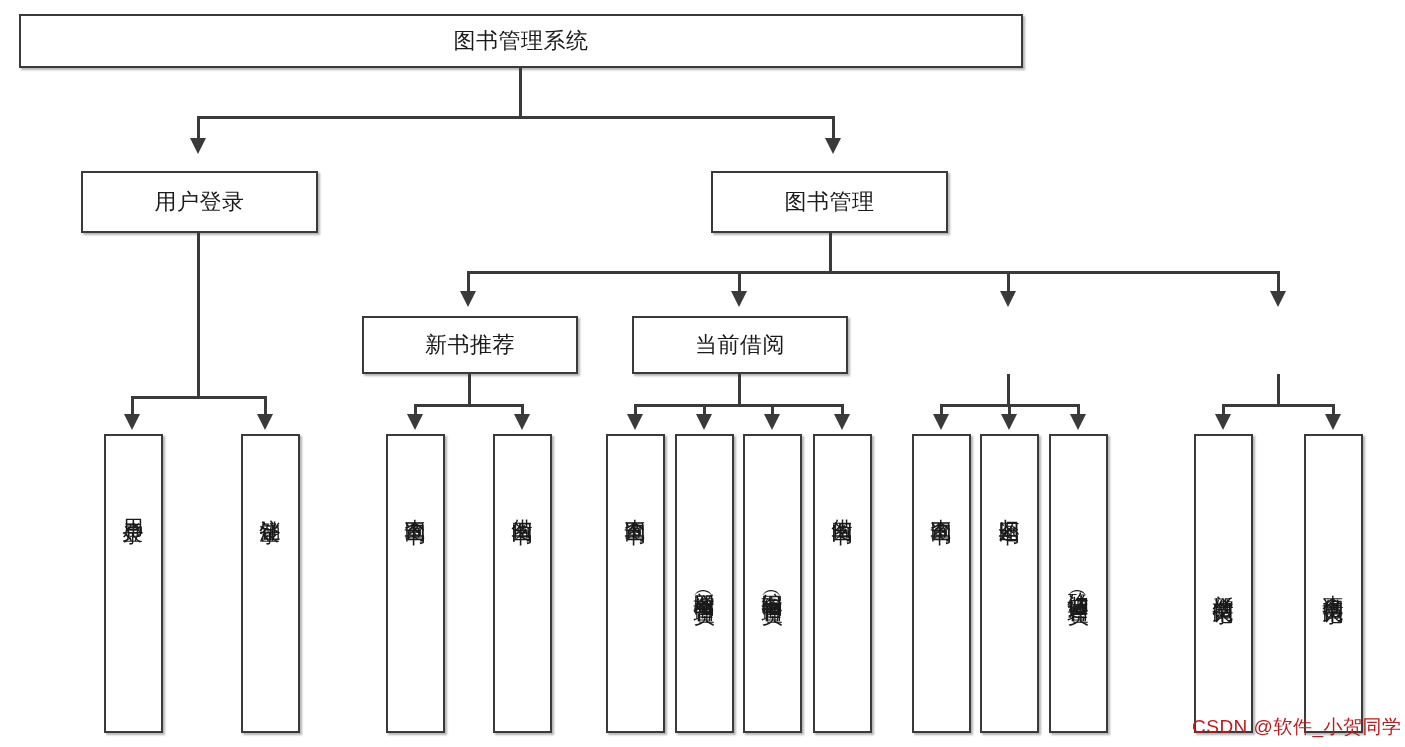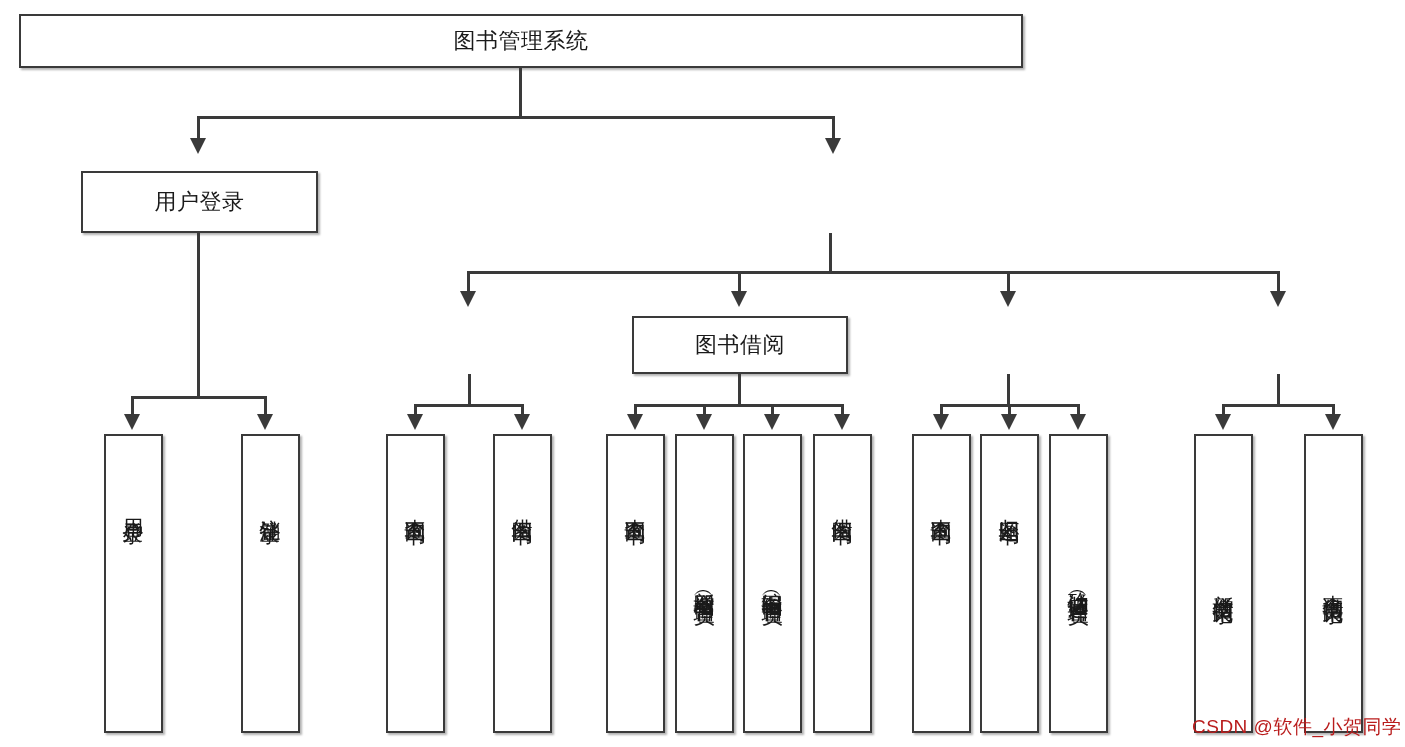--- a/index.html
+++ b/index.html
@@ -94,20 +94,23 @@
 
   <div class="ln v" style="left:197px; top:116px; width:3px; height:24px;"></div>
   <div class="arrow" style="left:190px; top:138px;"></div>
   <div class="ln v" style="left:832px; top:116px; width:3px; height:24px;"></div>
   <div class="arrow" style="left:825px; top:138px;"></div>
 
   <div class="node" style="left:81px; top:171px; width:237px; height:62px;">
     <span class="label">用户登录</span>
   </div>
 
+  <div class="node" style="left:711px; top:171px; width:237px; height:62px;">
+    <span class="label">图书管理</span>
+  </div>
 
   <div class="ln v" style="left:197px; top:233px; width:3px; height:164px;"></div>
   <div class="ln h" style="left:131px; top:396px; width:136px; height:3px;"></div>
   <div class="ln v" style="left:131px; top:396px; width:3px; height:20px;"></div>
   <div class="arrow" style="left:124px; top:414px;"></div>
   <div class="ln v" style="left:264px; top:396px; width:3px; height:20px;"></div>
   <div class="arrow" style="left:257px; top:414px;"></div>
 
   <div class="node vertical" style="left:104px; top:434px; width:59px; height:299px;">
     <span class="label" style="margin-top:60px;">用户登录</span>
@@ -124,22 +127,25 @@
 
   <div class="ln v" style="left:738px; top:271px; width:3px; height:22px;"></div>
   <div class="arrow" style="left:731px; top:291px;"></div>
 
   <div class="ln v" style="left:1007px; top:271px; width:3px; height:22px;"></div>
   <div class="arrow" style="left:1000px; top:291px;"></div>
 
   <div class="ln v" style="left:1277px; top:271px; width:3px; height:22px;"></div>
   <div class="arrow" style="left:1270px; top:291px;"></div>
 
+  <div class="node" style="left:362px; top:316px; width:216px; height:58px;">
+    <span class="label">新书推荐</span>
+  </div>
   <div class="node" style="left:632px; top:316px; width:216px; height:58px;">
-    <span class="label">图书借阅</span>
+    <span class="label">当前借阅</span>
   </div>
 
   <div class="ln v" style="left:468px; top:374px; width:3px; height:31px;"></div>
   <div class="ln h" style="left:414px; top:404px; width:110px; height:3px;"></div>
   <div class="ln v" style="left:414px; top:404px; width:3px; height:14px;"></div>
   <div class="arrow" style="left:407px; top:414px;"></div>
   <div class="ln v" style="left:521px; top:404px; width:3px; height:14px;"></div>
   <div class="arrow" style="left:514px; top:414px;"></div>
 
   <div class="node vertical" style="left:386px; top:434px; width:59px; height:299px;">

